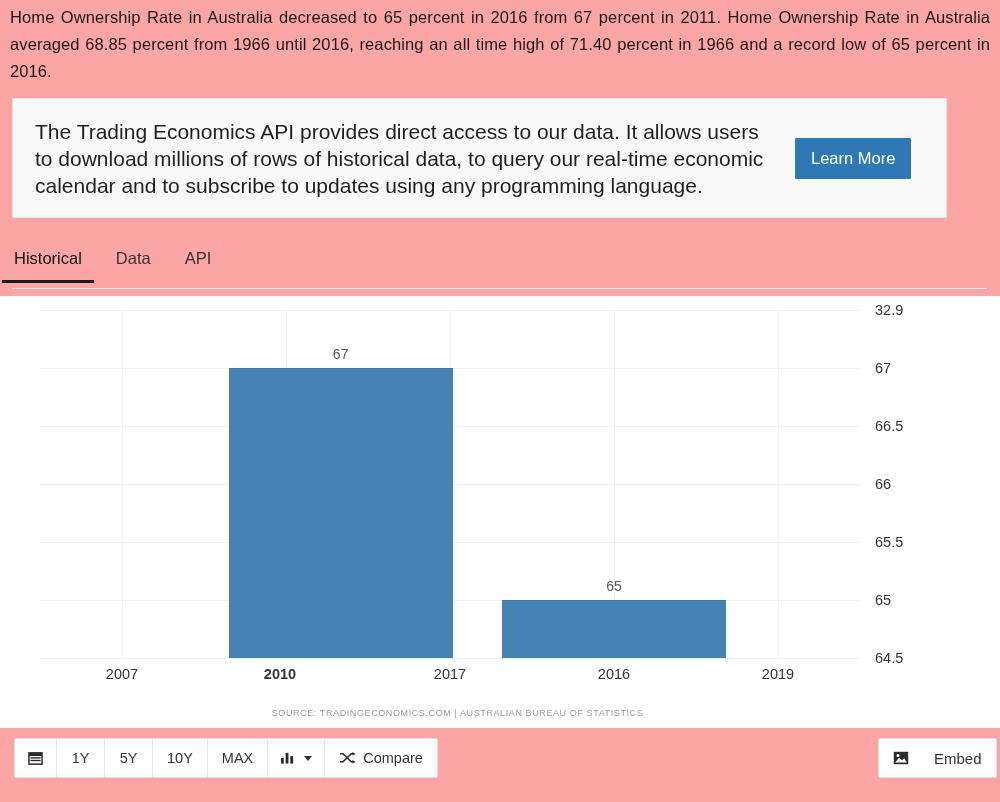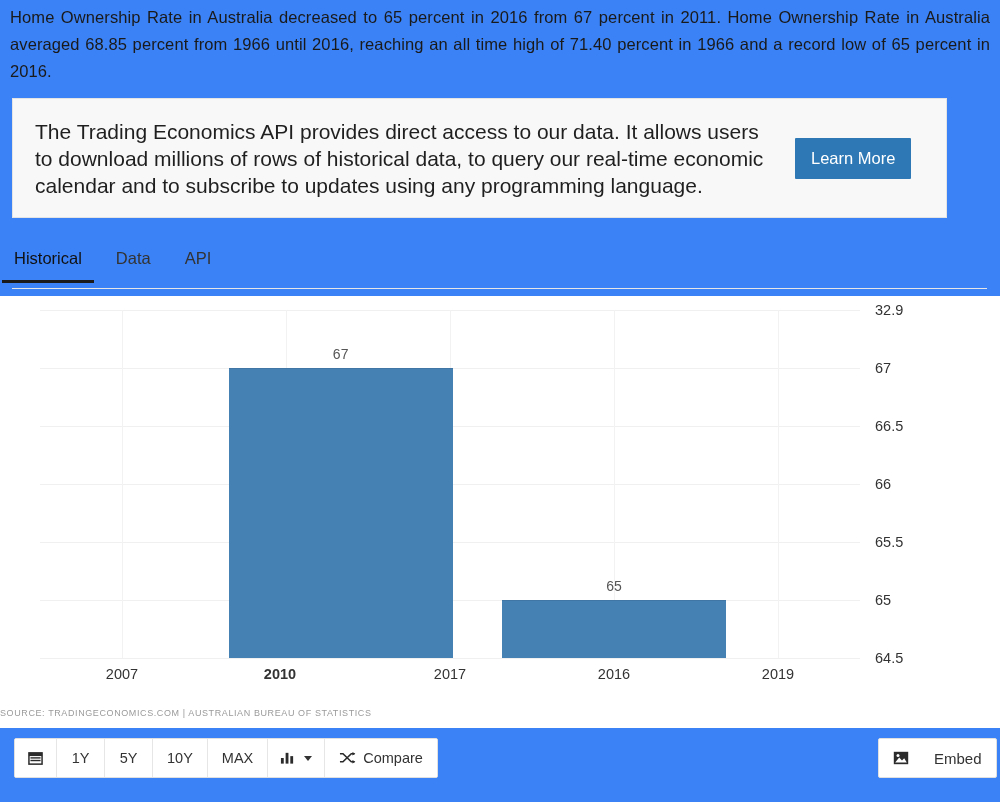--- a/index.html
+++ b/index.html
@@ -9,21 +9,21 @@
     width: 1000px; height: 802px;
     background: #ffffff;
     font-family: "Liberation Sans", sans-serif;
     color: #222222;
     overflow: hidden;
   }
   #page {
     position: relative;
     width: 1000px;
     height: 802px;
-    background: #3b82f6;
+    background: #fca5a5;
   }
 
   
   .intro {
     position: absolute;
     left: 10px;
     top: 4px;
     width: 980px;
     font-size: 16.5px;
     line-height: 27px;
@@ -153,21 +153,21 @@
     font-size: 14px;
     color: #555555;
     transform: translateX(-50%);
     white-space: nowrap;
   }
   .source-note {
     position: absolute;
     left: 0;
     top: 412px;
     width: 915px;
-    text-align: left;
+    text-align: center;
     font-size: 9px;
     letter-spacing: 0.6px;
     color: #9a9a9a;
     white-space: nowrap;
   }
 
   
   .toolbar {
     position: absolute;
     left: 14px;

